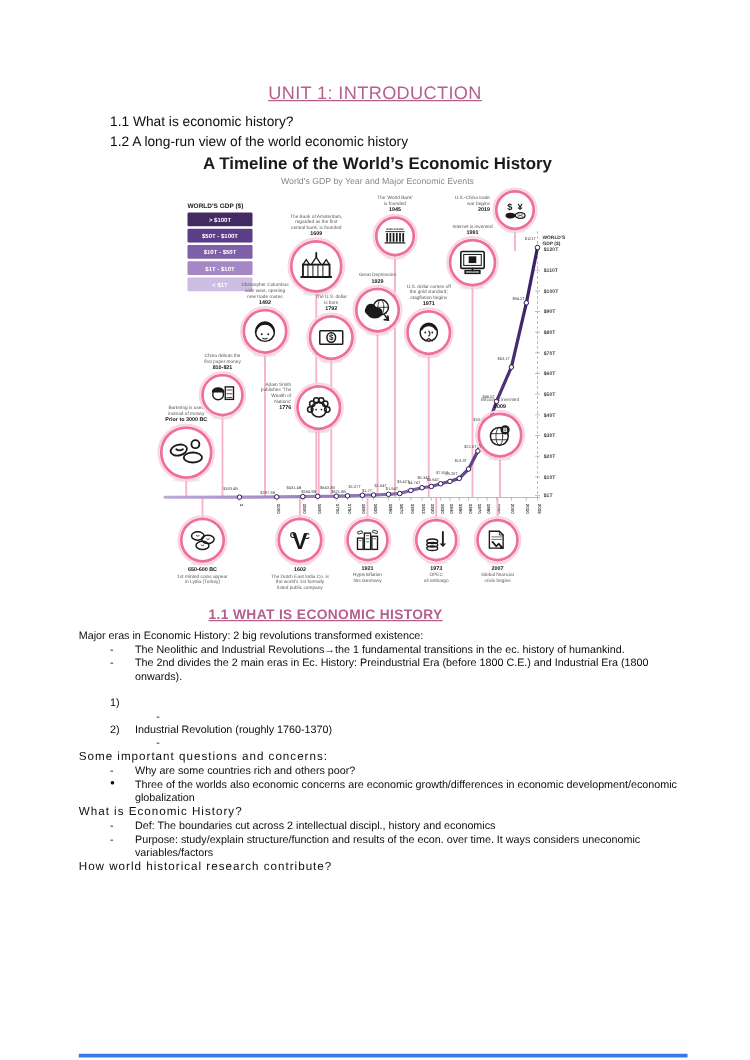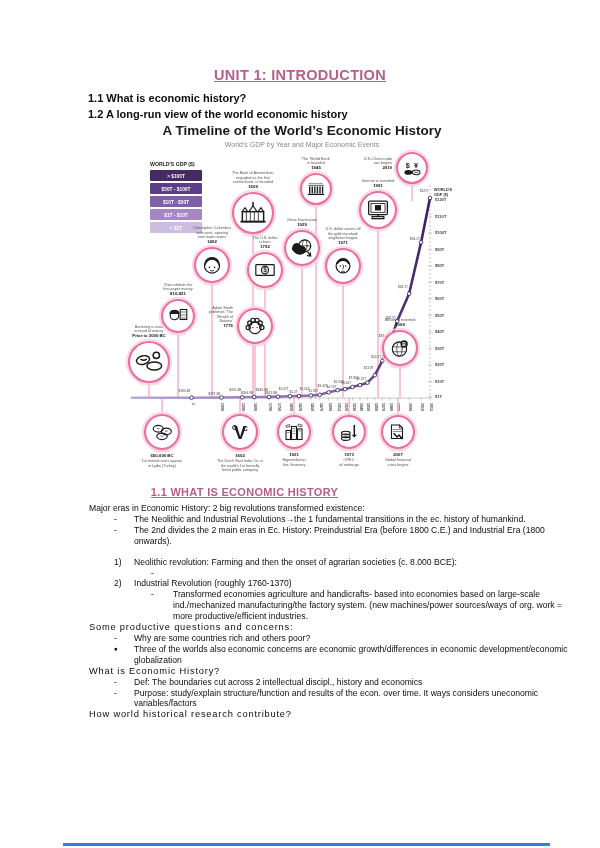--- a/index.html
+++ b/index.html
@@ -1,25 +1,25 @@
 <!DOCTYPE html>
 <html><head>
 <meta charset="utf-8">
 <style>
   html,body{margin:0;padding:0;}
   body{width:600px;height:848px;background:#ffffff;position:relative;overflow:hidden;
        font-family:"Liberation Sans",sans-serif;color:#111;}
   .doc-title{position:absolute;top:67px;left:0;width:600px;text-align:center;
-             color:#b5608c;font-size:14.5px;font-weight:bold;text-decoration:underline;letter-spacing:.3px;}
-  .sub{position:absolute;left:88px;font-size:11px;font-weight:bold;color:#0d0d0d;}
+             color:#b5608c;font-size:14.5px;font-weight:normal;text-decoration:underline;letter-spacing:.3px;}
+  .sub{position:absolute;left:88px;font-size:11px;font-weight:normal;color:#0d0d0d;}
   .sub1{top:92px;} .sub2{top:108px;}
   #infographic{position:absolute;left:92px;top:121px;width:424px;height:362px;}
-  .section-heading{position:absolute;top:486px;left:0;width:489px;text-align:center;
+  .section-heading{position:absolute;top:486px;left:16px;width:489px;text-align:center;
              color:#b5608c;font-size:11px;font-weight:bold;text-decoration:underline;letter-spacing:.3px;}
-  #doc-body{position:absolute;left:63px;top:503px;width:482px;font-size:8.6px;line-height:10.9px;color:#0d0d0d;margin-left:26px;}
+  #doc-body{position:absolute;left:63px;top:503px;width:482px;font-size:8.6px;line-height:10.9px;color:#0d0d0d;}
   .line{display:flex;}
   .gap{margin-top:10px;}
   .ind1{padding-left:25px;} .ind2{padding-left:62px;}
   .mk{flex:0 0 20px;} .ind2 .mk{flex:0 0 22px;}
   .mk-b{font-size:6.5px;line-height:10.9px;}
   .w{letter-spacing:.8px;font-size:9.3px;}
   .i{}
   .bottom-line{position:absolute;left:63px;top:843px;width:487px;height:3px;background:#3b78e7;}
 </style>
 </head>
@@ -426,35 +426,33 @@
     <div class="line ind1">
       <span class="mk">-</span>
       <span>The Neolithic and Industrial Revolutions→the 1 fundamental transitions in the ec. history of humankind.</span>
     </div>
     <div class="line ind1">
       <span class="mk">-</span>
       <span>The 2nd divides the 2 main eras in Ec. History: Preindustrial Era (before 1800 C.E.) and Industrial Era (1800 onwards).</span>
     </div>
     <div class="line ind1 gap">
       <span class="mk">1)</span>
-      <span>Neolithic revolution: Farming and then the onset of agrarian societies (c. 8.000 BCE):</span>
     </div>
     <div class="line ind2">
       <span class="mk">-</span>
     </div>
     <div class="line ind1">
       <span class="mk">2)</span>
       <span>Industrial Revolution (roughly 1760-1370)</span>
     </div>
     <div class="line ind2">
       <span class="mk">-</span>
-      <span>Transformed economies agriculture and handicrafts- based into economies based on large-scale ind./mechanized manufacturing/the factory system. (new machines/power sources/ways of org. work = more productive/efficient industries.</span>
     </div>
     <div class="line ind0">
-      <span class="w">Some productive questions and concerns:</span>
+      <span class="w">Some important questions and concerns:</span>
     </div>
     <div class="line ind1">
       <span class="mk">-</span>
       <span>Why are some countries rich and others poor?</span>
     </div>
     <div class="line ind1">
       <span class="mk mk-b">●</span>
       <span>Three of the worlds also economic concerns are economic growth/differences in economic development/economic globalization</span>
     </div>
     <div class="line ind0">

